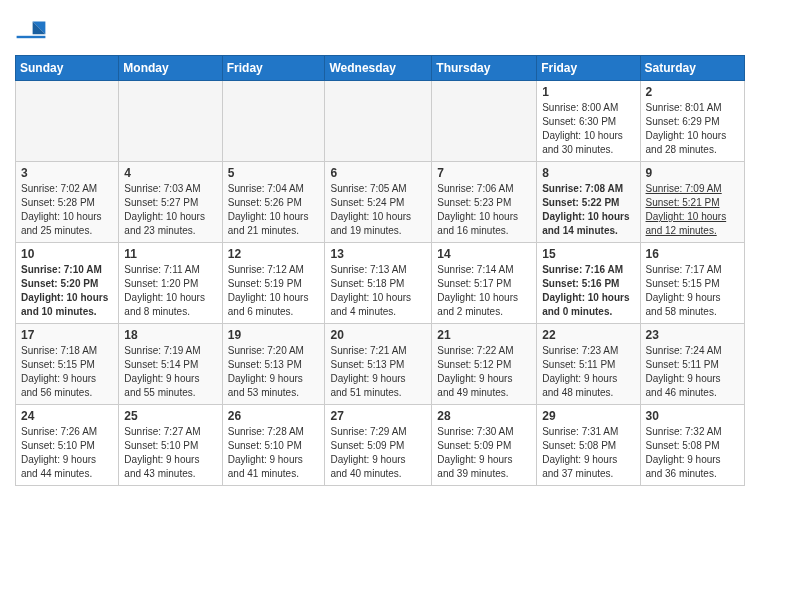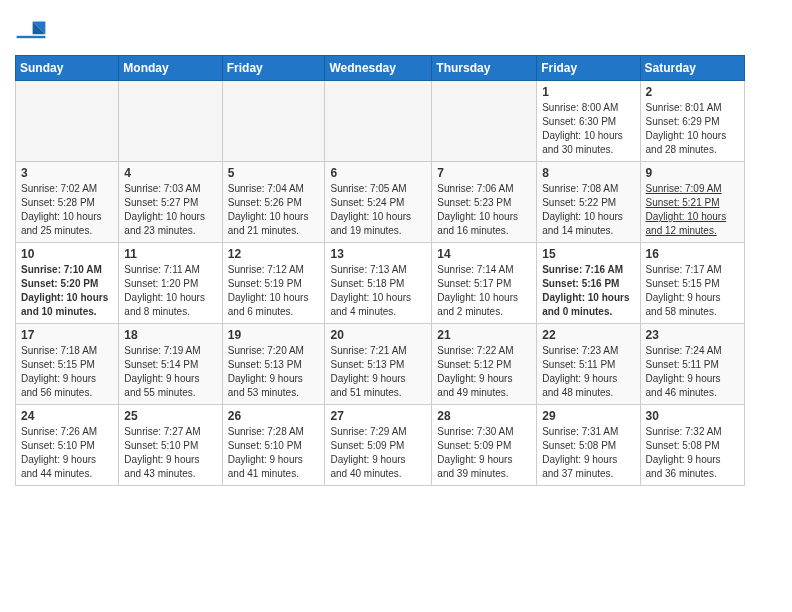--- a/index.html
+++ b/index.html
@@ -183,21 +183,21 @@
           </td>
           <td>
             <span class="day-num">7</span>
             <div class="day-info" style="white-space: pre-line;">Sunrise: 7:06 AM
 Sunset: 5:23 PM
 Daylight: 10 hours
 and 16 minutes.</div>
           </td>
           <td>
             <span class="day-num">8</span>
-            <div class="day-info" style="white-space: pre-line;">Sunrise: 7:08 AM
+            <div class="day-info" style="white-space: pre-line; font-weight: bold;">Sunrise: 7:08 AM
 Sunset: 5:22 PM
 Daylight: 10 hours
 and 14 minutes.</div>
           </td>
           <td>
             <span class="day-num">9</span>
             <div class="day-info" style="white-space: pre-line; text-decoration: underline;">Sunrise: 7:09 AM
 Sunset: 5:21 PM
 Daylight: 10 hours
 and 12 minutes.</div>

